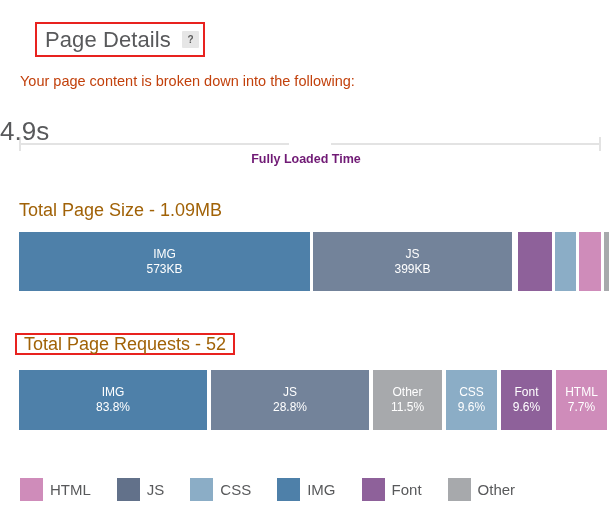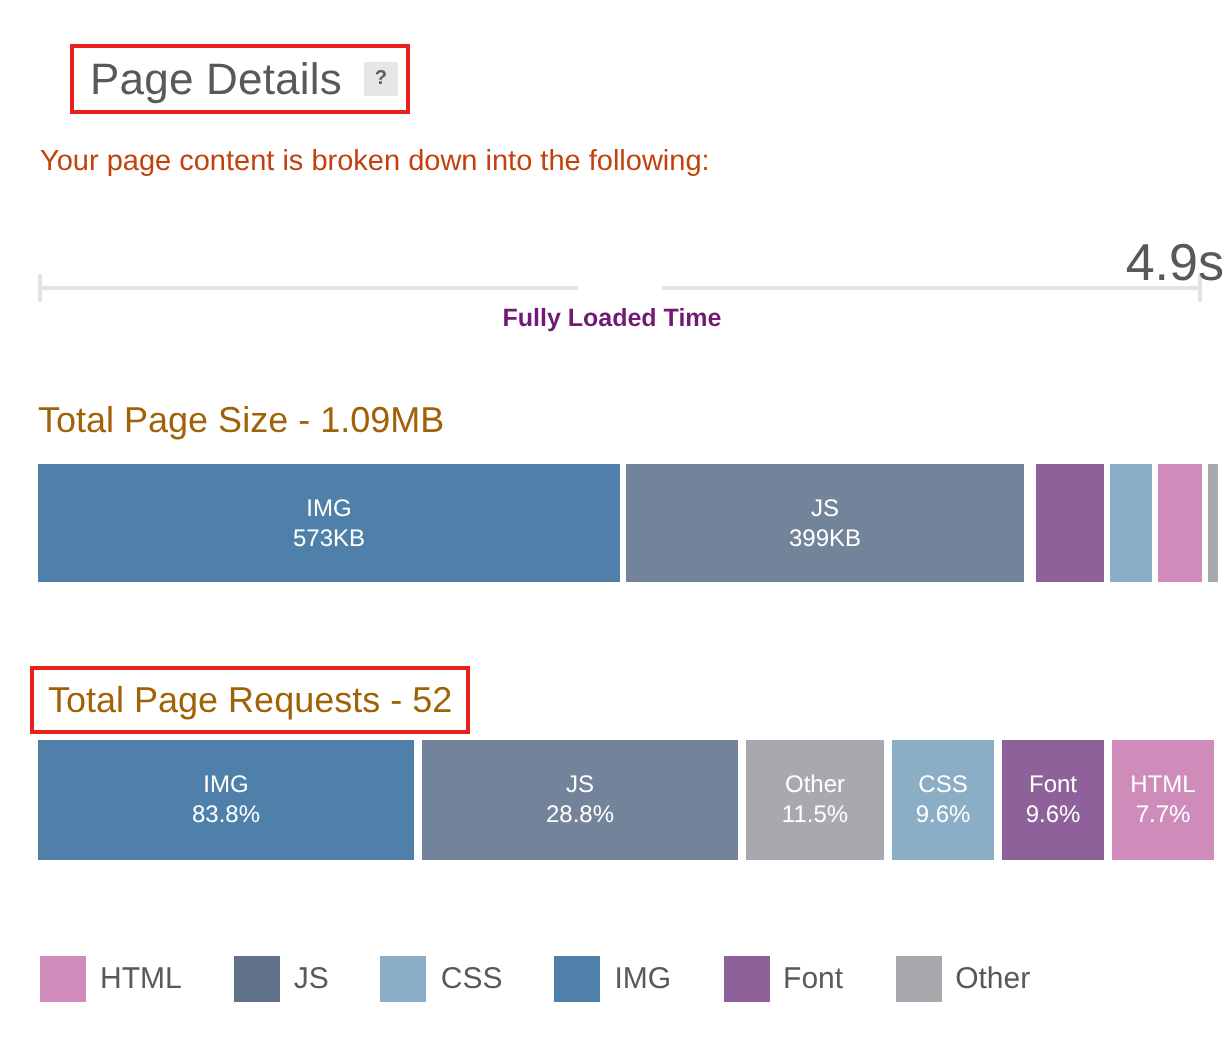--- a/index.html
+++ b/index.html
@@ -53,21 +53,21 @@
   }
   .rule-line.left  { left:0px;  width:270px; }
   .rule-line.right { right:0px; width:270px; }
   .rule-cap {
     position:absolute; top:0px; width:2px; height:14px; background:#e3e3e3;
   }
   .rule-cap.left  { left:0; }
   .rule-cap.right { right:0; }
   #loadtime-value {
     position:absolute; left:0; top:0; width:612px;
-    text-align:right; font-size:26px; color:#58595b; line-height:26px;
+    text-align:left; font-size:26px; color:#58595b; line-height:26px;
   }
   #loadtime-label {
     position:absolute; left:0; top:34px; width:612px;
     text-align:center; font-size:12.5px; font-weight:bold; color:#701a75;
   }
 
   
   .section-heading {
     position:absolute;
     font-size:18px; font-weight:400; color:#a16207; white-space:nowrap;
@@ -133,21 +133,21 @@
     <div class="seg" style="left: 313px; width: 199px; background: rgb(115, 131, 154);">
       <span class="seg-label">JS</span>
       <span class="seg-value">399KB</span>
     </div>
     <div class="seg" style="left: 518px; width: 34px; background: rgb(142, 97, 154);"></div>
     <div class="seg" style="left: 555px; width: 21px; background: rgb(139, 173, 198);"></div>
     <div class="seg" style="left: 579px; width: 22px; background: rgb(207, 140, 186);"></div>
     <div class="seg" style="left: 604px; width: 5px; background: rgb(167, 169, 172);"></div>
   </div>
 
-<div class="section-heading boxed" id="requests-heading" style="left:15px; top:333px; height:34px;">
+<div class="section-heading boxed" id="requests-heading" style="left:15px; top:333px; height:22px;">
   <span>Total Page Requests - 52</span>
 </div>
 <div class="stack-bar" id="requests-bar" style="left:0px; top:370px; width:612px; height:60px;">
     <div class="seg" style="left: 19px; width: 188px; background: rgb(78, 128, 169);">
       <span class="seg-label">IMG</span>
       <span class="seg-value">83.8%</span>
     </div>
     <div class="seg" style="left: 211px; width: 158px; background: rgb(115, 131, 154);">
       <span class="seg-label">JS</span>
       <span class="seg-value">28.8%</span>

